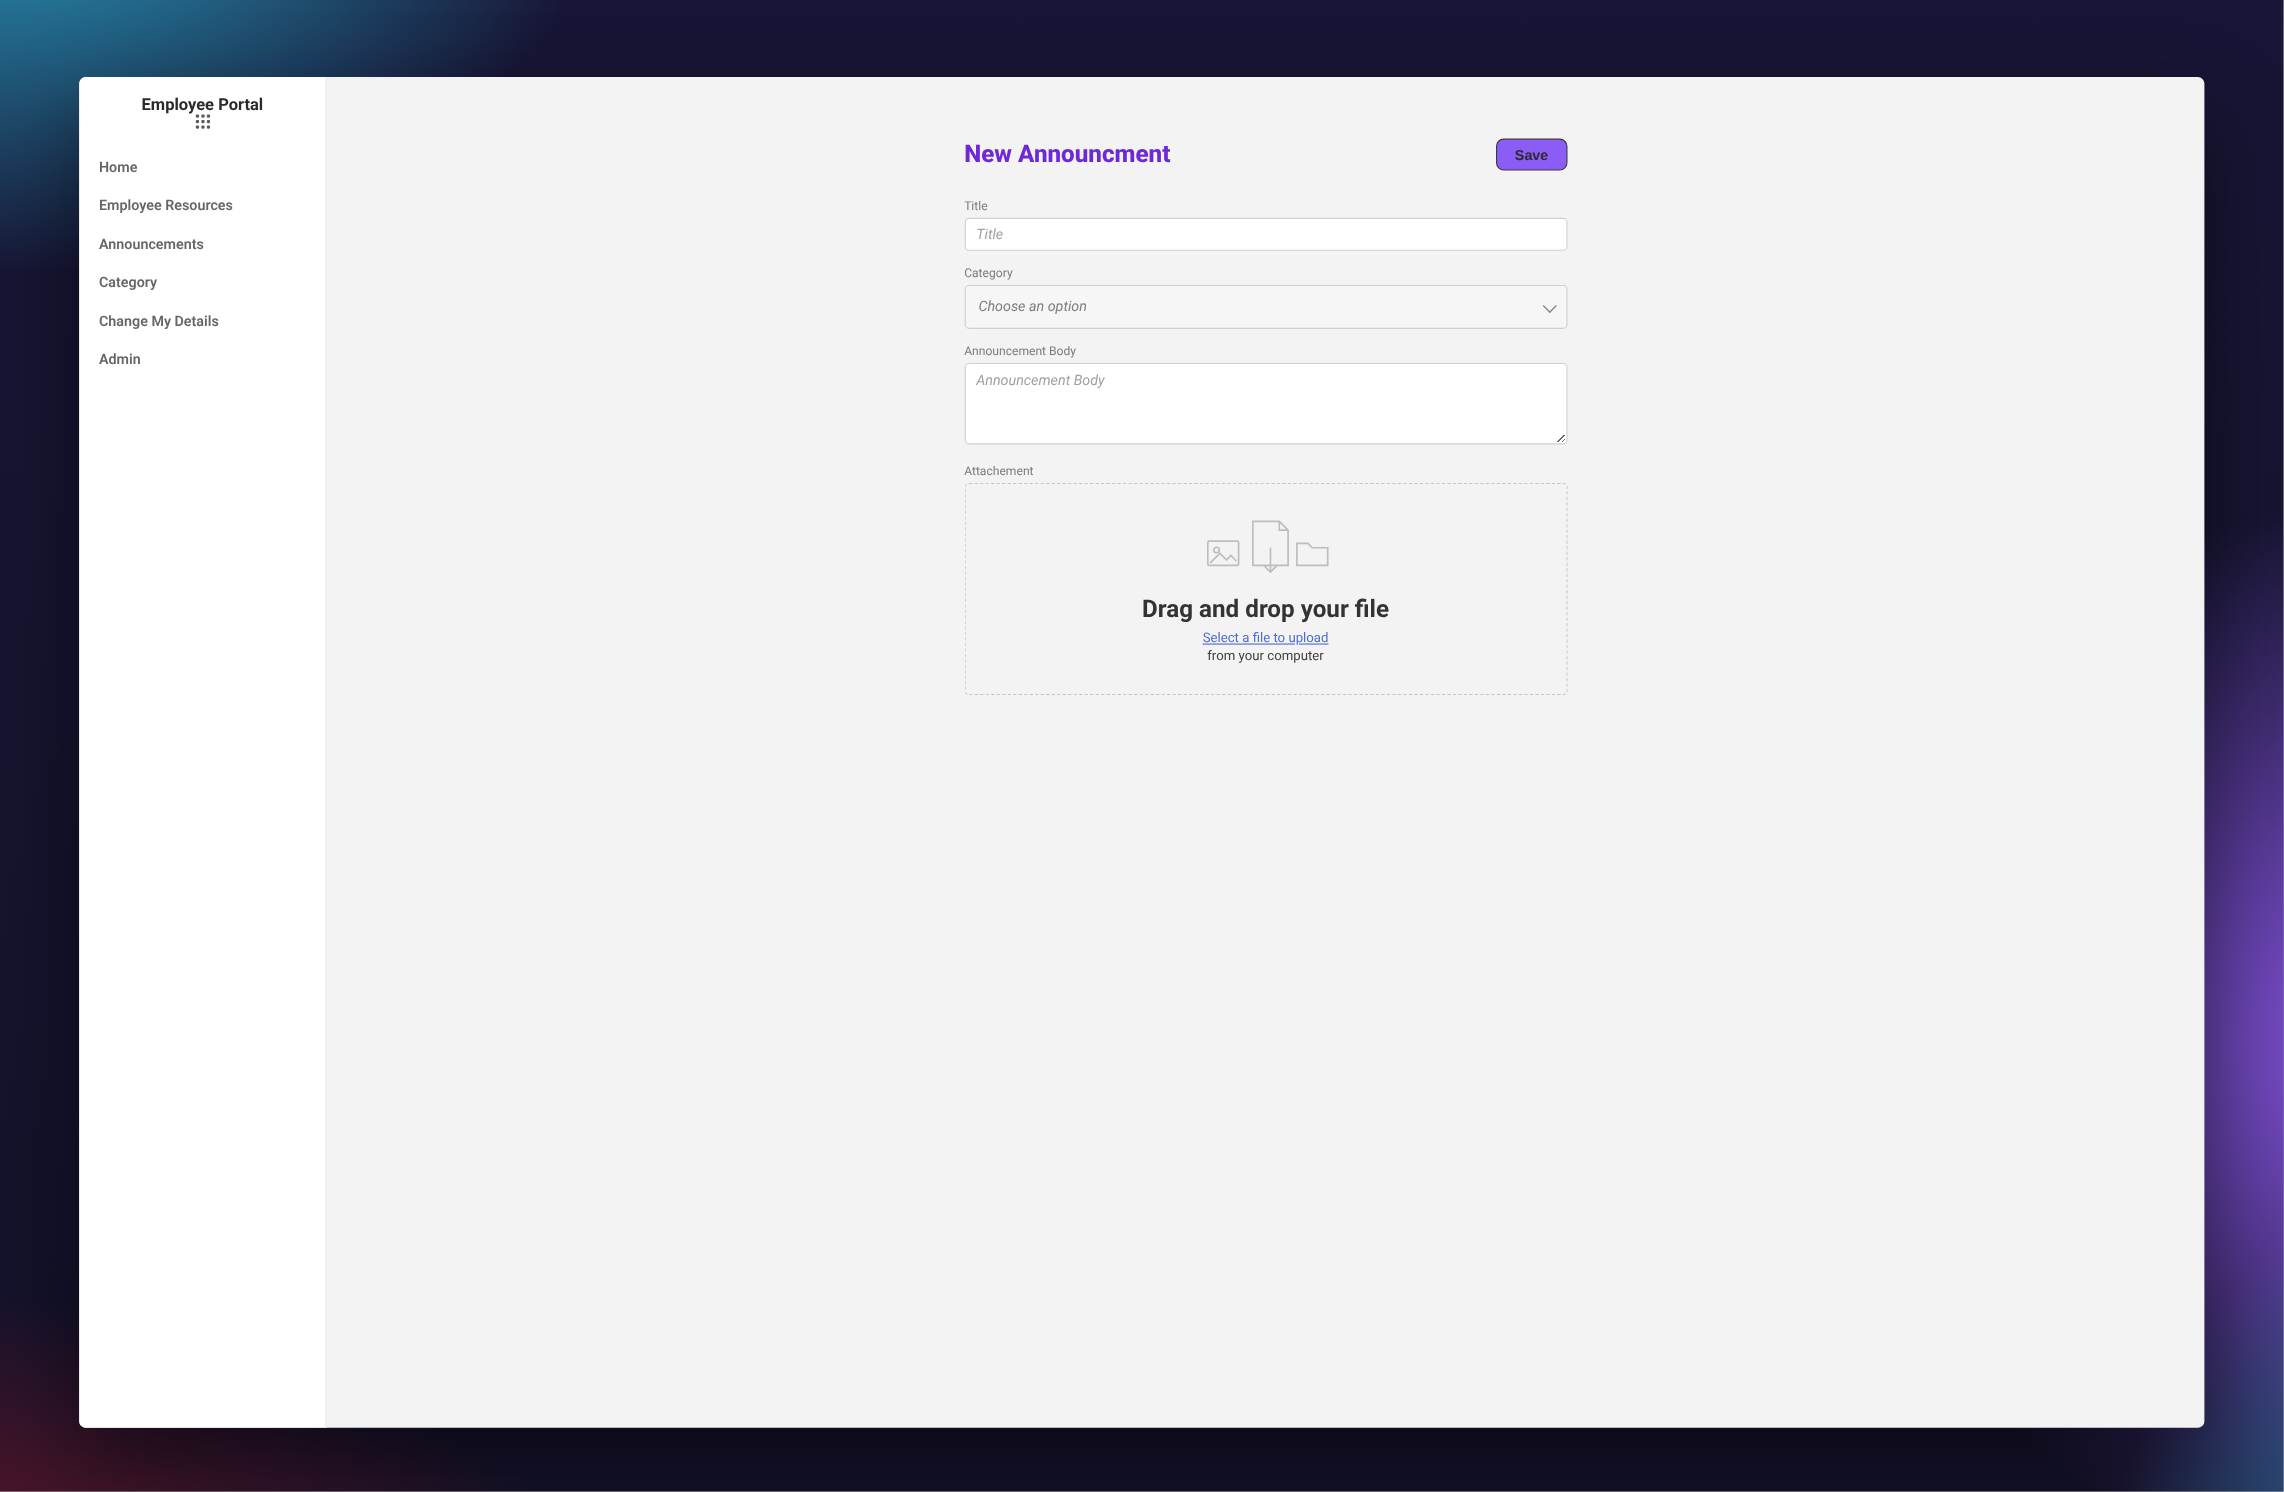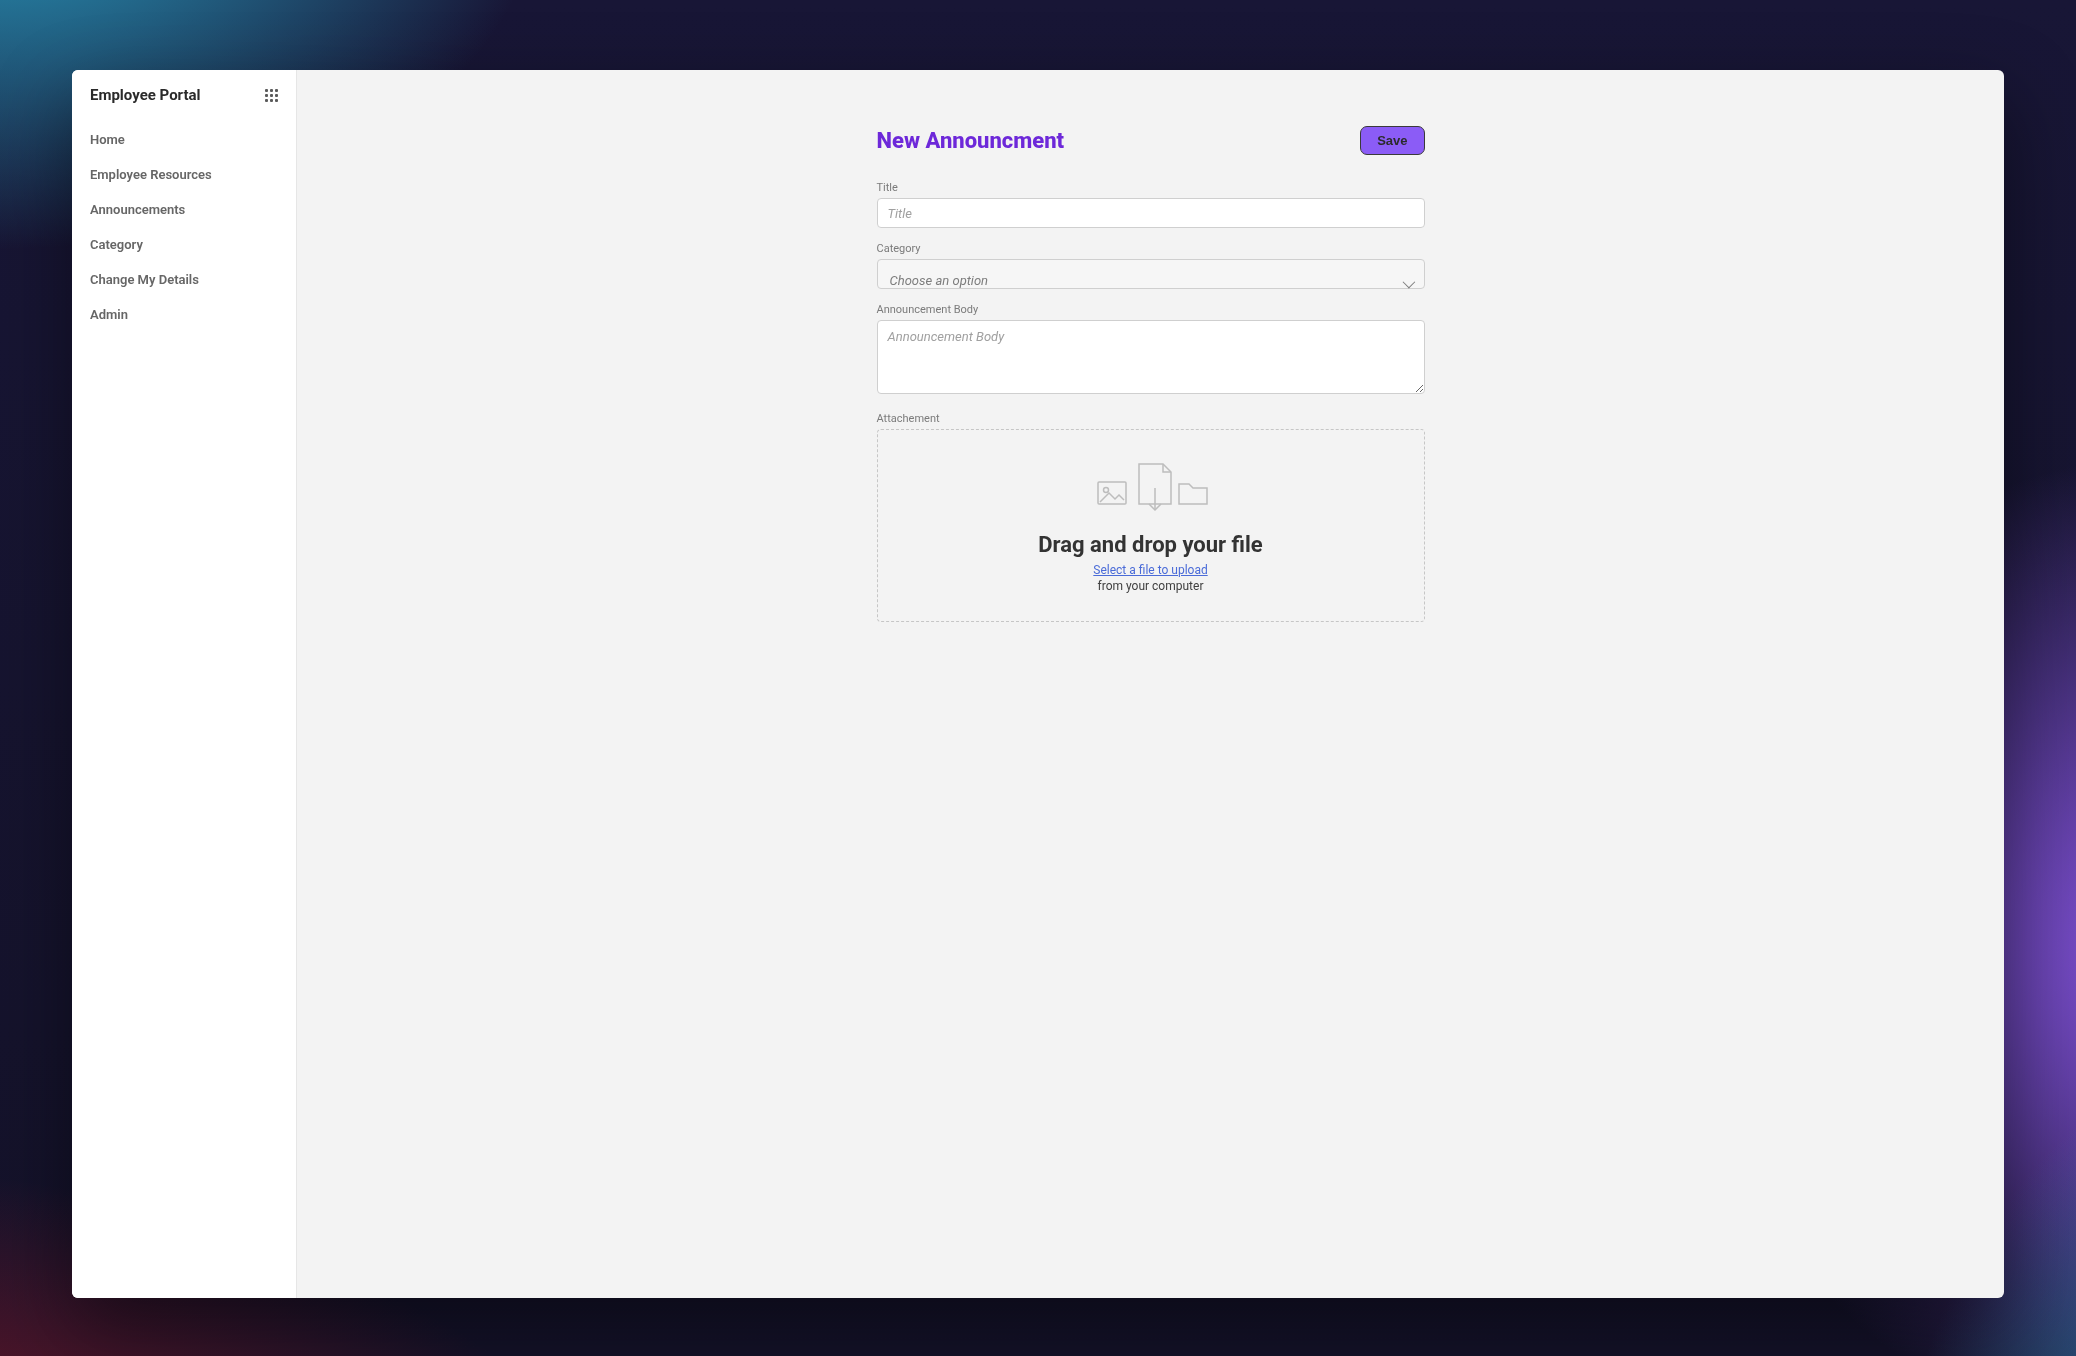--- a/index.html
+++ b/index.html
@@ -33,20 +33,21 @@
     background: #ffffff;
     border-right: 1px solid #e6e6e6;
     display: flex;
     flex-direction: column;
   }
   .sidebar-header {
     display: flex;
     align-items: center;
     justify-content: space-between;
     padding: 16px 18px 8px 18px;
+    flex-direction: column;
   }
   .sidebar-title {
     font-size: 15px;
     font-weight: 700;
     color: #2a2a2a;
   }
   .apps-icon {
     display: grid;
     grid-template-columns: repeat(3, 3px);
     grid-template-rows: repeat(3, 3px);
@@ -107,24 +108,24 @@
     border: 1px solid #cfcfcf;
     border-radius: 4px;
     font-family: inherit;
     font-size: 13px;
     color: #333;
     background: #fff;
   }
   .text-input { height: 30px; padding: 0 10px; }
   .text-input::placeholder, .textarea::placeholder { color: #a0a0a0; font-style: italic; }
   .select {
-    height: 30px;
+    height: 40px;
     background: #f6f6f6;
     display: flex;
-    align-items: flex-end;
+    align-items: center;
     justify-content: space-between;
     padding: 0 12px;
     cursor: pointer;
   }
   .select-placeholder { color: #7d7d7d; font-style: italic; font-size: 13px; }
   .chevron {
     width: 9px; height: 9px;
     border-right: 1.5px solid #7d7d7d;
     border-bottom: 1.5px solid #7d7d7d;
     transform: rotate(45deg) translateY(-2px);

